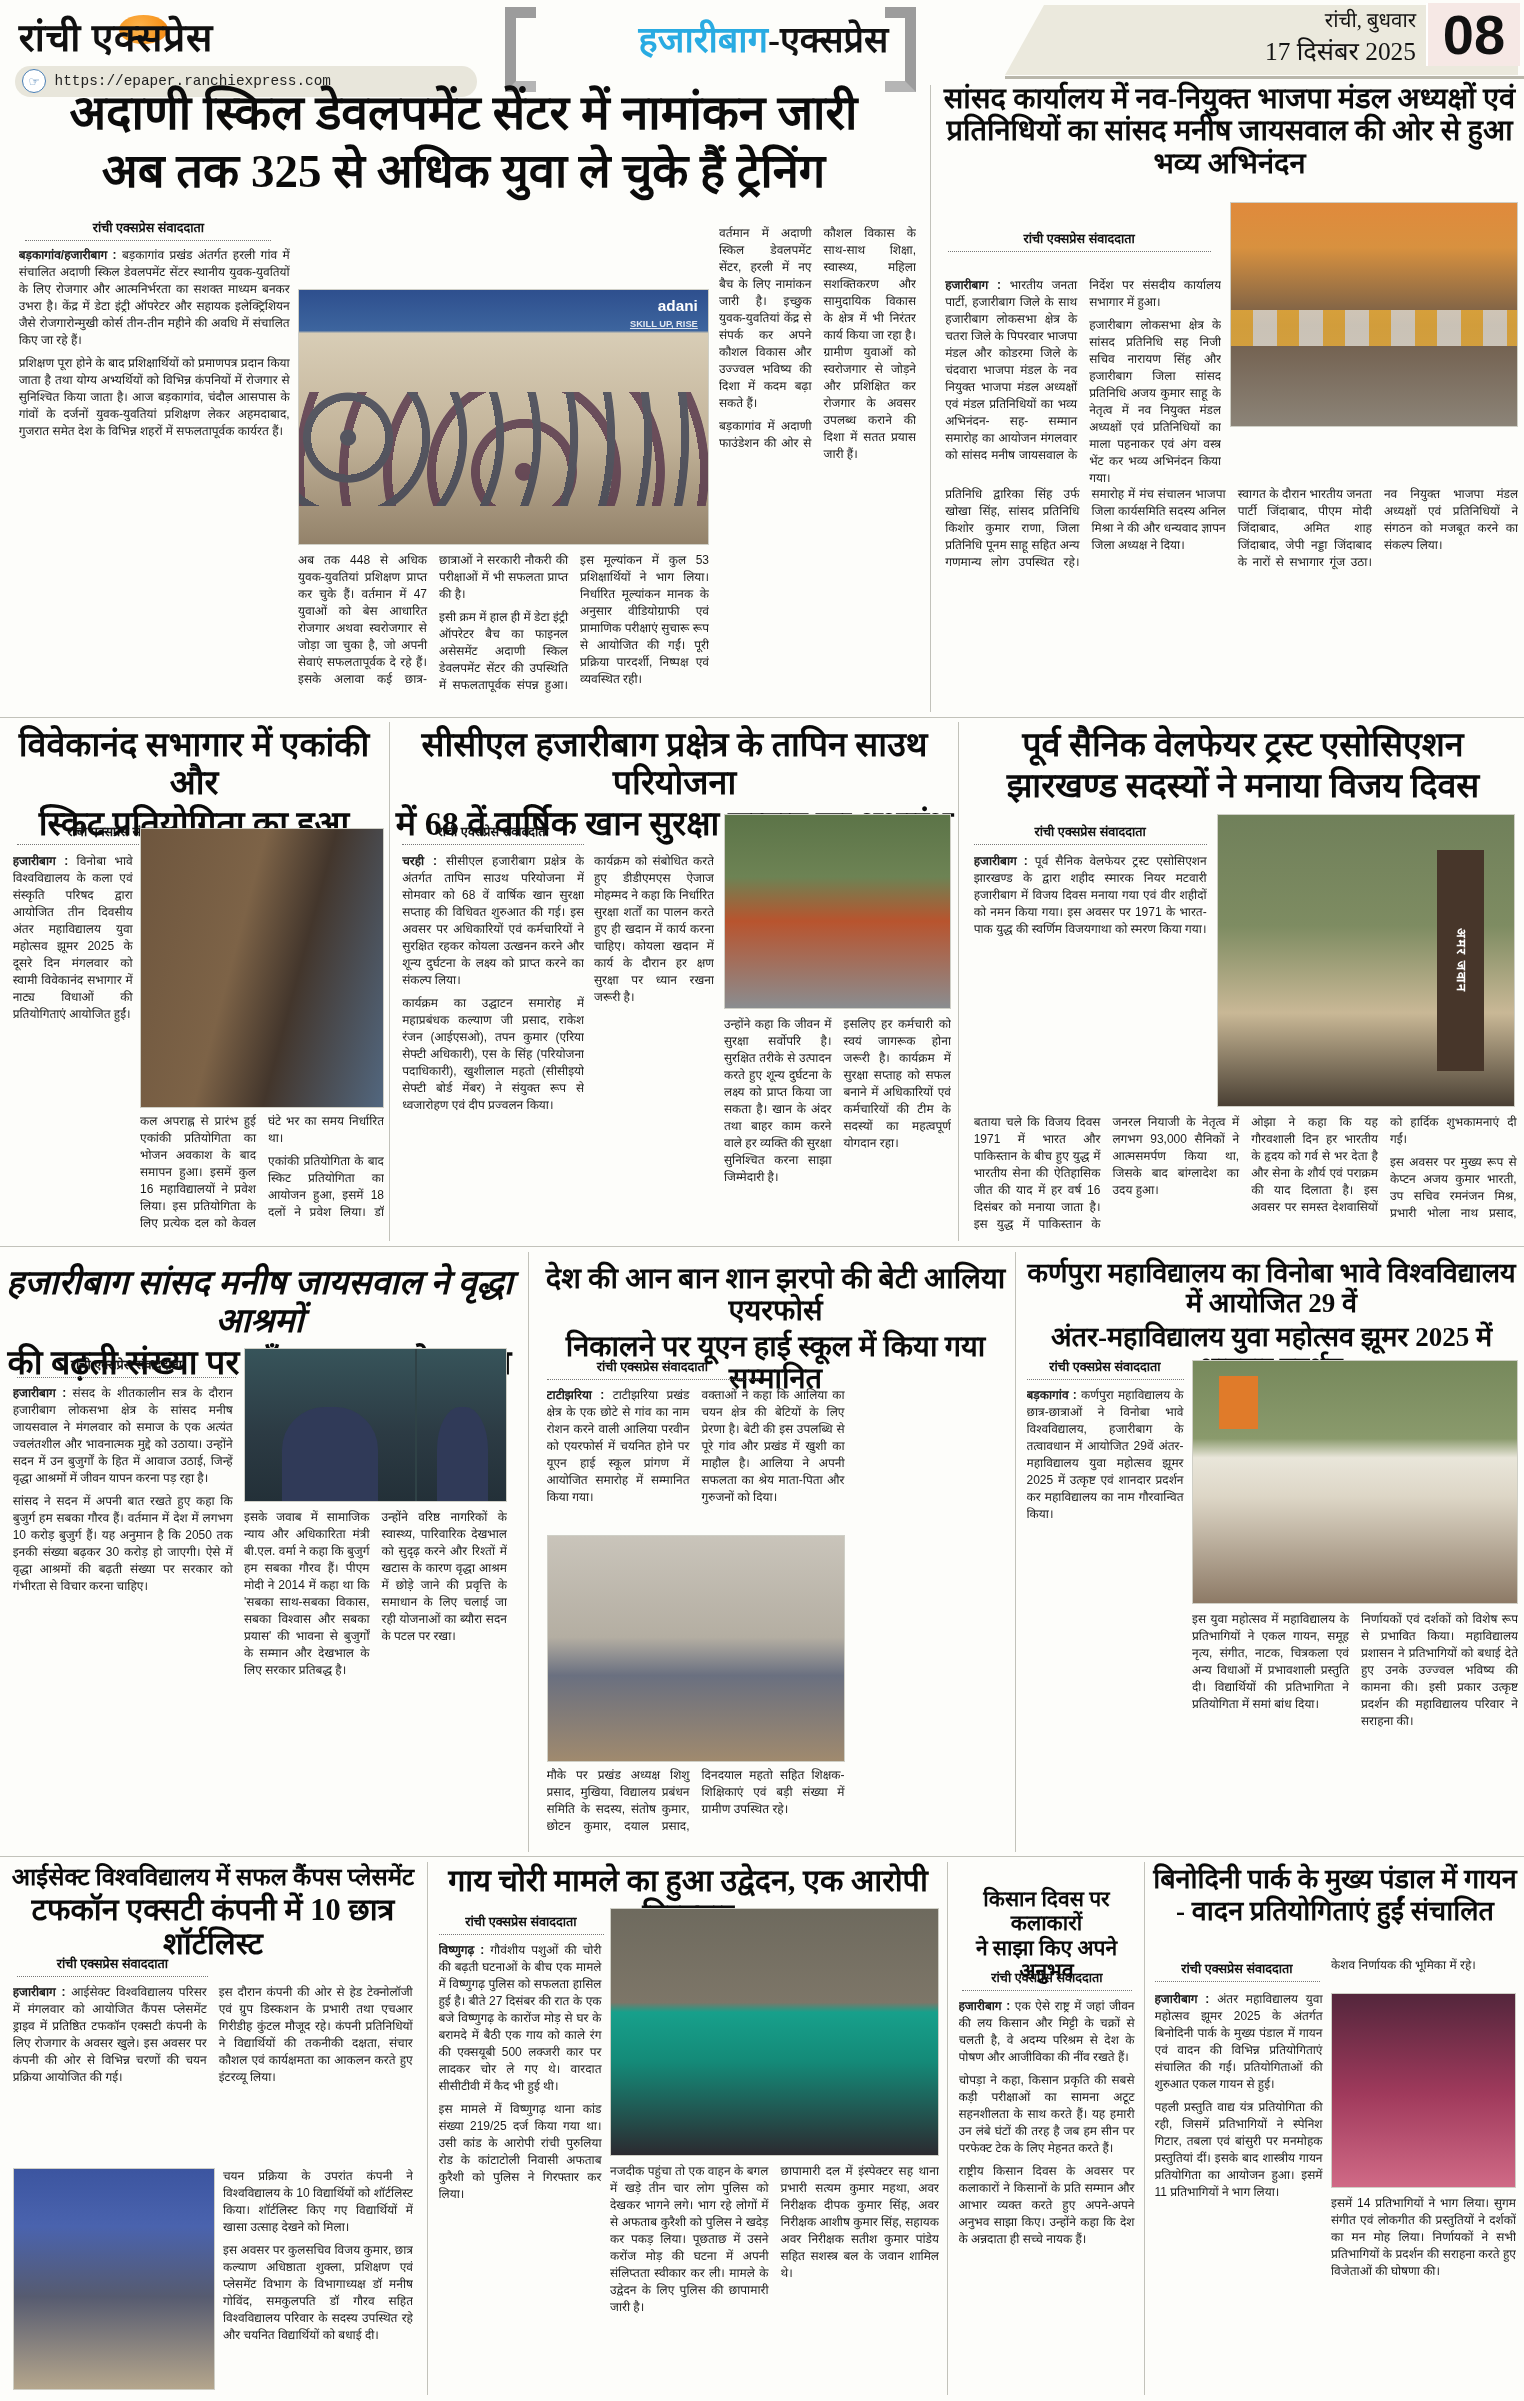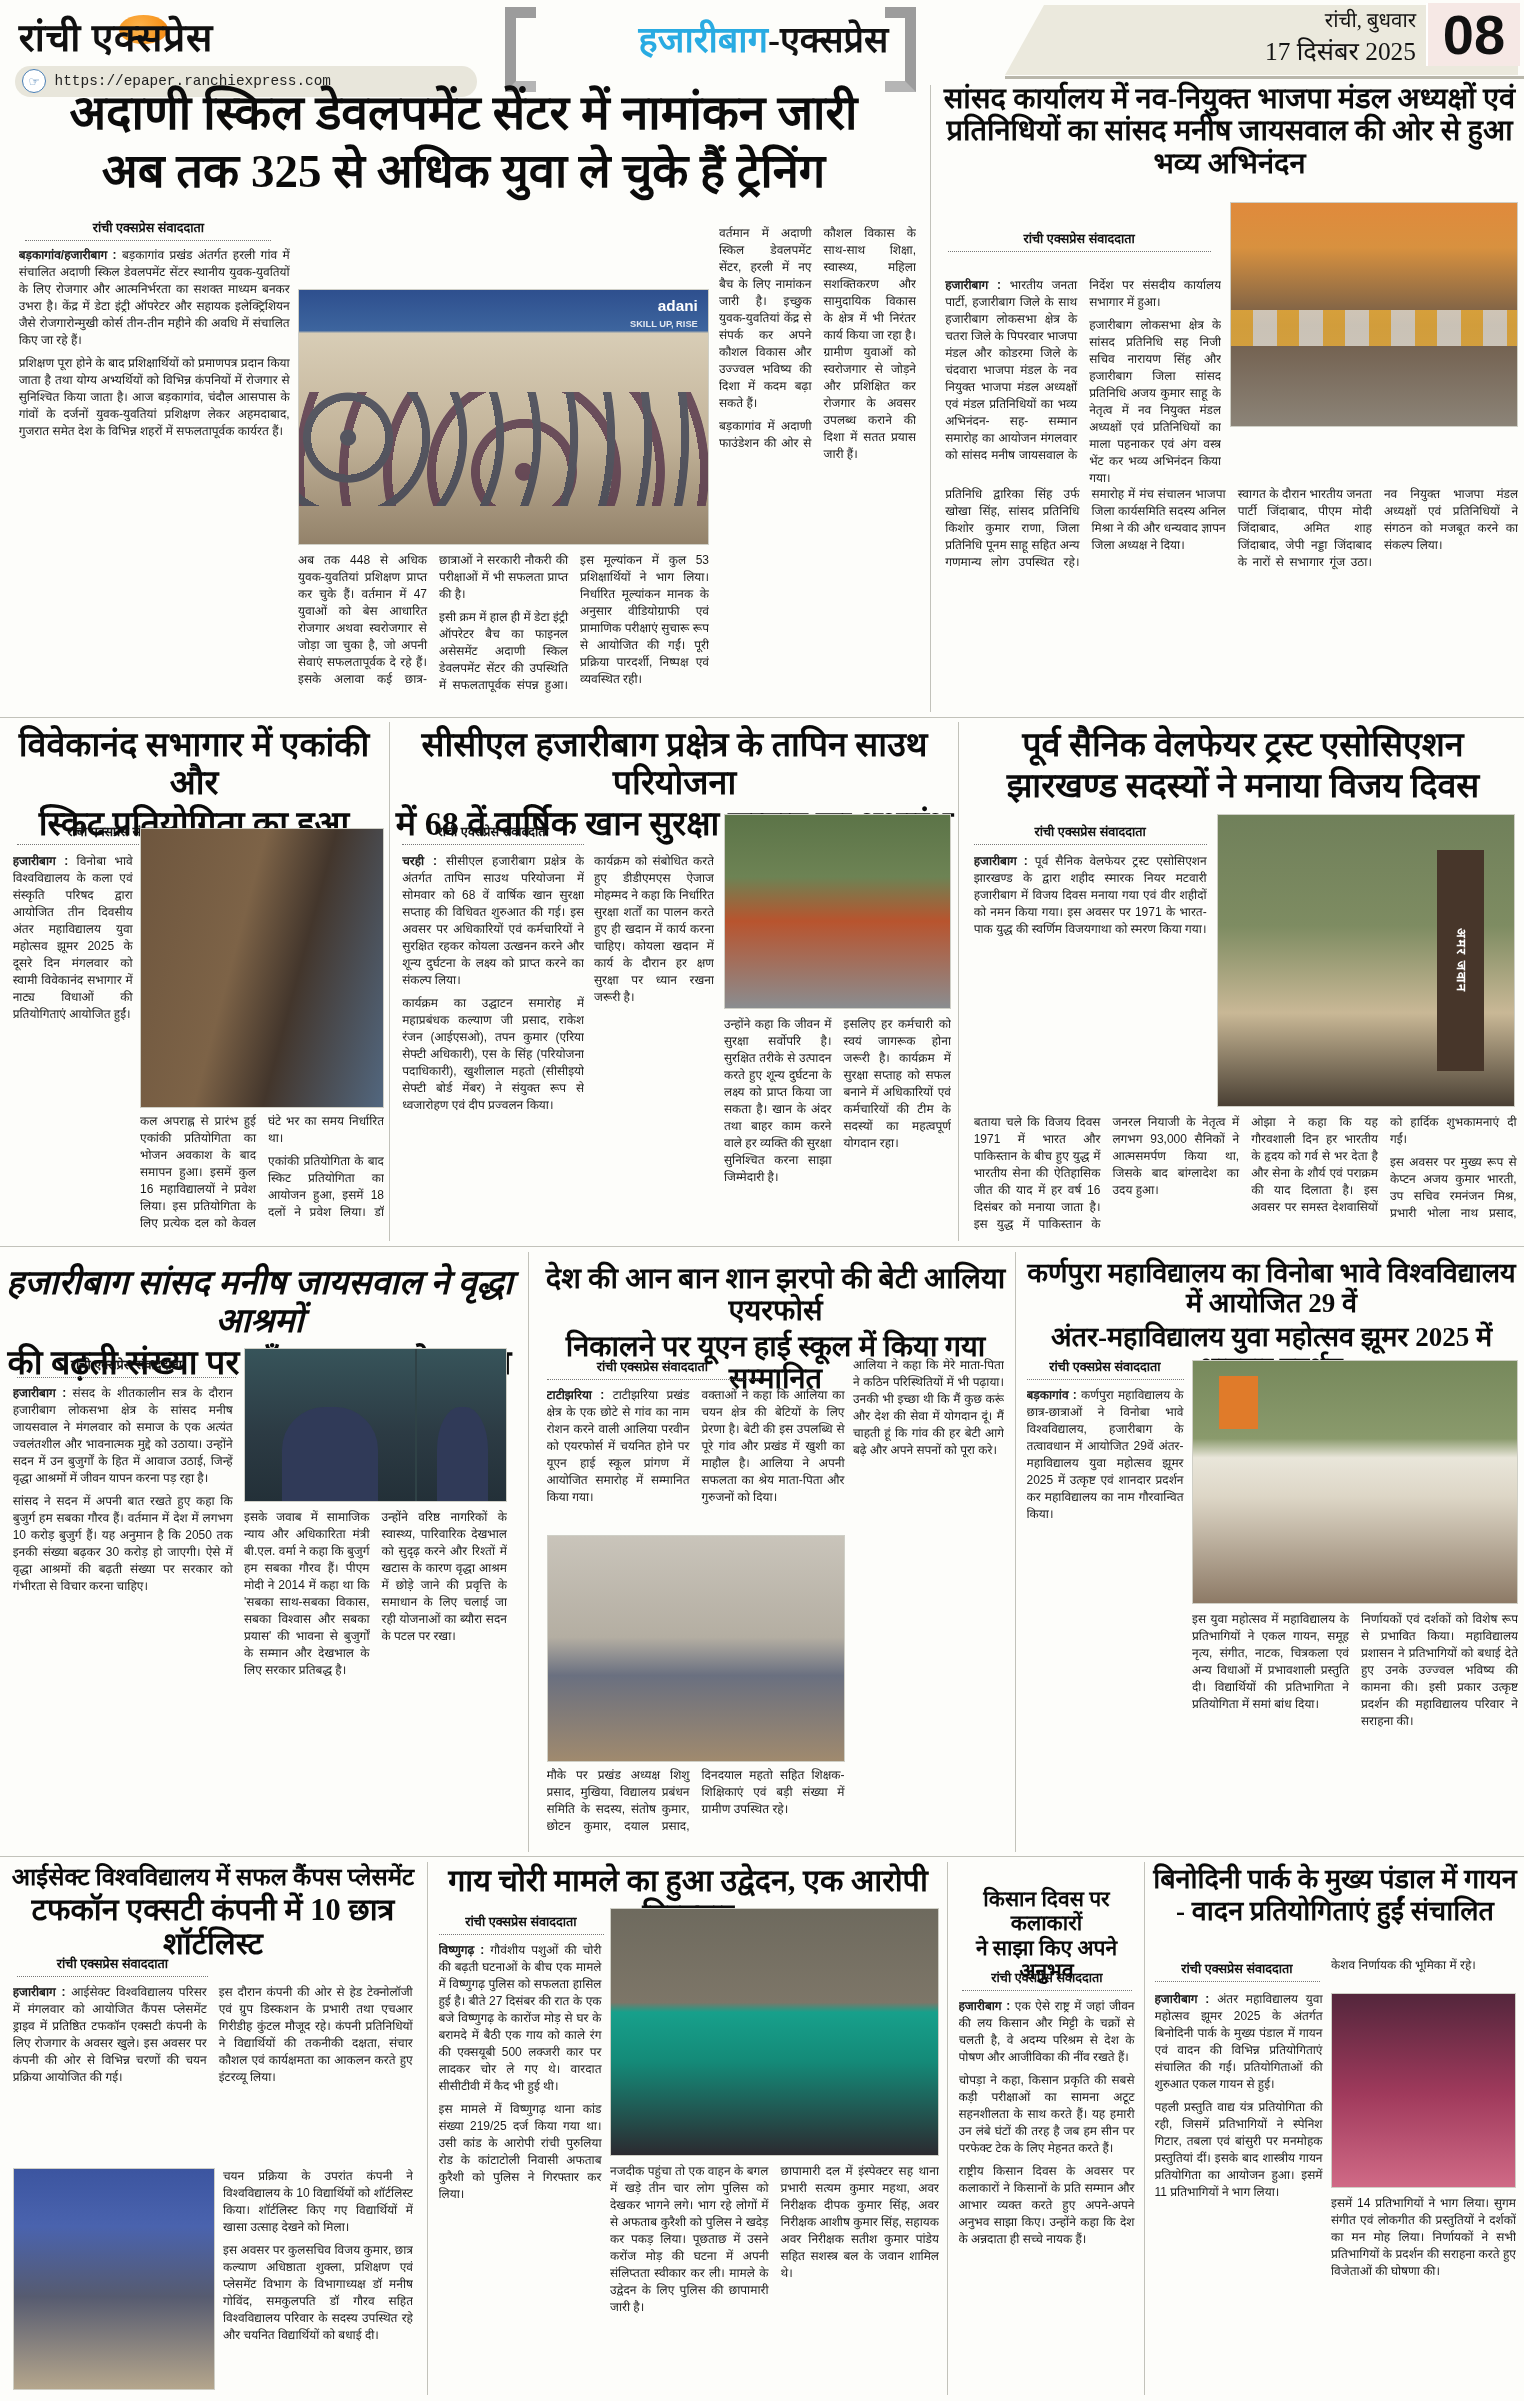--- a/index.html
+++ b/index.html
@@ -107,21 +107,21 @@
     <h1 class="hl" style="font-size:48px;margin-top:5.1px;">अदाणी स्किल डेवलपमेंट सेंटर में नामांकन जारी</h1>
     <h1 class="hl" style="font-size:47px;margin-top:5.1px;">अब तक 325 से अधिक युवा ले चुके हैं ट्रेनिंग</h1>
     <div class="byline" style="left:25.4px;top:137px;width:246px;">रांची एक्सप्रेस संवाददाता</div>
     <div class="body" style="left:18.7px;top:166px;width:271px;height:458px;">
       <p><b class="dl">बड़कागांव/हजारीबाग :</b> <span>बड़कागांव प्रखंड अंतर्गत हरली गांव में संचालित अदाणी स्किल डेवलपमेंट सेंटर स्थानीय युवक-युवतियों के लिए रोजगार और आत्मनिर्भरता का सशक्त माध्यम बनकर उभरा है। केंद्र में डेटा इंट्री ऑपरेटर और सहायक इलेक्ट्रिशियन जैसे रोजगारोन्मुखी कोर्स तीन-तीन महीने की अवधि में संचालित किए जा रहे हैं।</span></p>
       <p>प्रशिक्षण पूरा होने के बाद प्रशिक्षार्थियों को प्रमाणपत्र प्रदान किया जाता है तथा योग्य अभ्यर्थियों को विभिन्न कंपनियों में रोजगार से सुनिश्चित किया जाता है। आज बड़कागांव, चंदौल आसपास के गांवों के दर्जनों युवक-युवतियां प्रशिक्षण लेकर अहमदाबाद, गुजरात समेत देश के विभिन्न शहरों में सफलतापूर्वक कार्यरत हैं।</p>
     </div>
     <div class="photo ph-lead" style="left:298px;top:208px;width:411px;height:256px;">
       <span class="crowd"></span>
       <span class="ph-label" style="right:10.2px;top:6.8px;font-size:15.3px;">adani</span>
-      <span class="ph-label" style="right:10.2px;top:29px;font-size:9.3px;opacity:.85;">SKILL UP, RISE</span>
+      <span class="ph-label" style="right:10.2px;top:29px;font-size:9.3px;opacity:.85;text-decoration:underline;">SKILL UP, RISE</span>
     </div>
     <div class="body cols3" style="left:298px;top:471px;width:411px;height:153px;">
       <p>अब तक 448 से अधिक युवक-युवतियां प्रशिक्षण प्राप्त कर चुके हैं। वर्तमान में 47 युवाओं को बेस आधारित रोजगार अथवा स्वरोजगार से जोड़ा जा चुका है, जो अपनी सेवाएं सफलतापूर्वक दे रहे हैं। इसके अलावा कई छात्र-छात्राओं ने सरकारी नौकरी की परीक्षाओं में भी सफलता प्राप्त की है।</p>
       <p>इसी क्रम में हाल ही में डेटा इंट्री ऑपरेटर बैच का फाइनल असेसमेंट अदाणी स्किल डेवलपमेंट सेंटर की उपस्थिति में सफलतापूर्वक संपन्न हुआ। इस मूल्यांकन में कुल 53 प्रशिक्षार्थियों ने भाग लिया। निर्धारित मूल्यांकन मानक के अनुसार वीडियोग्राफी एवं प्रामाणिक परीक्षाएं सुचारू रूप से आयोजित की गईं। पूरी प्रक्रिया पारदर्शी, निष्पक्ष एवं व्यवस्थित रही।</p>
     </div>
     <div class="body cols2" style="left:719px;top:144px;width:197px;height:480px;">
       <p>वर्तमान में अदाणी स्किल डेवलपमेंट सेंटर, हरली में नए बैच के लिए नामांकन जारी है। इच्छुक युवक-युवतियां केंद्र से संपर्क कर अपने कौशल विकास और उज्ज्वल भविष्य की दिशा में कदम बढ़ा सकते हैं।</p>
       <p>बड़कागांव में अदाणी फाउंडेशन की ओर से कौशल विकास के साथ-साथ शिक्षा, स्वास्थ्य, महिला सशक्तिकरण और सामुदायिक विकास के क्षेत्र में भी निरंतर कार्य किया जा रहा है। ग्रामीण युवाओं को स्वरोजगार से जोड़ने और प्रशिक्षित कर रोजगार के अवसर उपलब्ध कराने की दिशा में सतत प्रयास जारी हैं।</p>
     </div>
   </section>
@@ -217,23 +217,20 @@
   </section>
 
   <section class="art" style="left:538px;top:1248px;width:475px;height:607px;">
     <h2 class="hl" style="font-size:29px;margin-top:13.6px;">देश की आन बान शान झरपो की बेटी आलिया एयरफोर्स</h2>
     <h2 class="hl" style="font-size:29px;margin-top:3.4px;">निकालने पर यूएन हाई स्कूल में किया गया सम्मानित</h2>
     <div class="byline" style="left:8.5px;top:109px;width:212px;">रांची एक्सप्रेस संवाददाता</div>
     <div class="body cols2" style="left:8.5px;top:139px;width:298px;height:142px;">
       <p><b class="dl">टाटीझरिया :</b> <span>टाटीझरिया प्रखंड क्षेत्र के एक छोटे से गांव का नाम रोशन करने वाली आलिया परवीन को एयरफोर्स में चयनित होने पर यूएन हाई स्कूल प्रांगण में आयोजित समारोह में सम्मानित किया गया।</span></p>
       <p>वक्ताओं ने कहा कि आलिया का चयन क्षेत्र की बेटियों के लिए प्रेरणा है। बेटी की इस उपलब्धि से पूरे गांव और प्रखंड में खुशी का माहौल है। आलिया ने अपनी सफलता का श्रेय माता-पिता और गुरुजनों को दिया।</p>
     </div>
-    <div class="body" style="left:315px;top:109px;width:151px;height:487px;">
-      <p>आलिया ने कहा कि मेरे माता-पिता ने कठिन परिस्थितियों में भी पढ़ाया। उनकी भी इच्छा थी कि मैं कुछ करूं और देश की सेवा में योगदान दूं। मैं चाहती हूं कि गांव की हर बेटी आगे बढ़े और अपने सपनों को पूरा करे।</p>
-    </div>
     <div class="photo ph-school" style="left:8.5px;top:287px;width:298px;height:227px;"></div>
     <div class="body cols2" style="left:8.5px;top:519px;width:298px;height:78px;">
       <p>मौके पर प्रखंड अध्यक्ष शिशु प्रसाद, मुखिया, विद्यालय प्रबंधन समिति के सदस्य, संतोष कुमार, छोटन कुमार, दयाल प्रसाद, दिनदयाल महतो सहित शिक्षक-शिक्षिकाएं एवं बड़ी संख्या में ग्रामीण उपस्थित रहे।</p>
     </div>
   </section>
 
   <section class="art" style="left:1018px;top:1248px;width:507px;height:607px;">
     <h2 class="hl" style="font-size:27px;margin-top:10.2px;">कर्णपुरा महाविद्यालय का विनोबा भावे विश्वविद्यालय में आयोजित 29 वें</h2>
     <h2 class="hl" style="font-size:27px;margin-top:3.4px;">अंतर-महाविद्यालय युवा महोत्सव झूमर 2025 में शानदार प्रदर्शन</h2>
     <div class="byline" style="left:8.5px;top:109px;width:157px;">रांची एक्सप्रेस संवाददाता</div>

